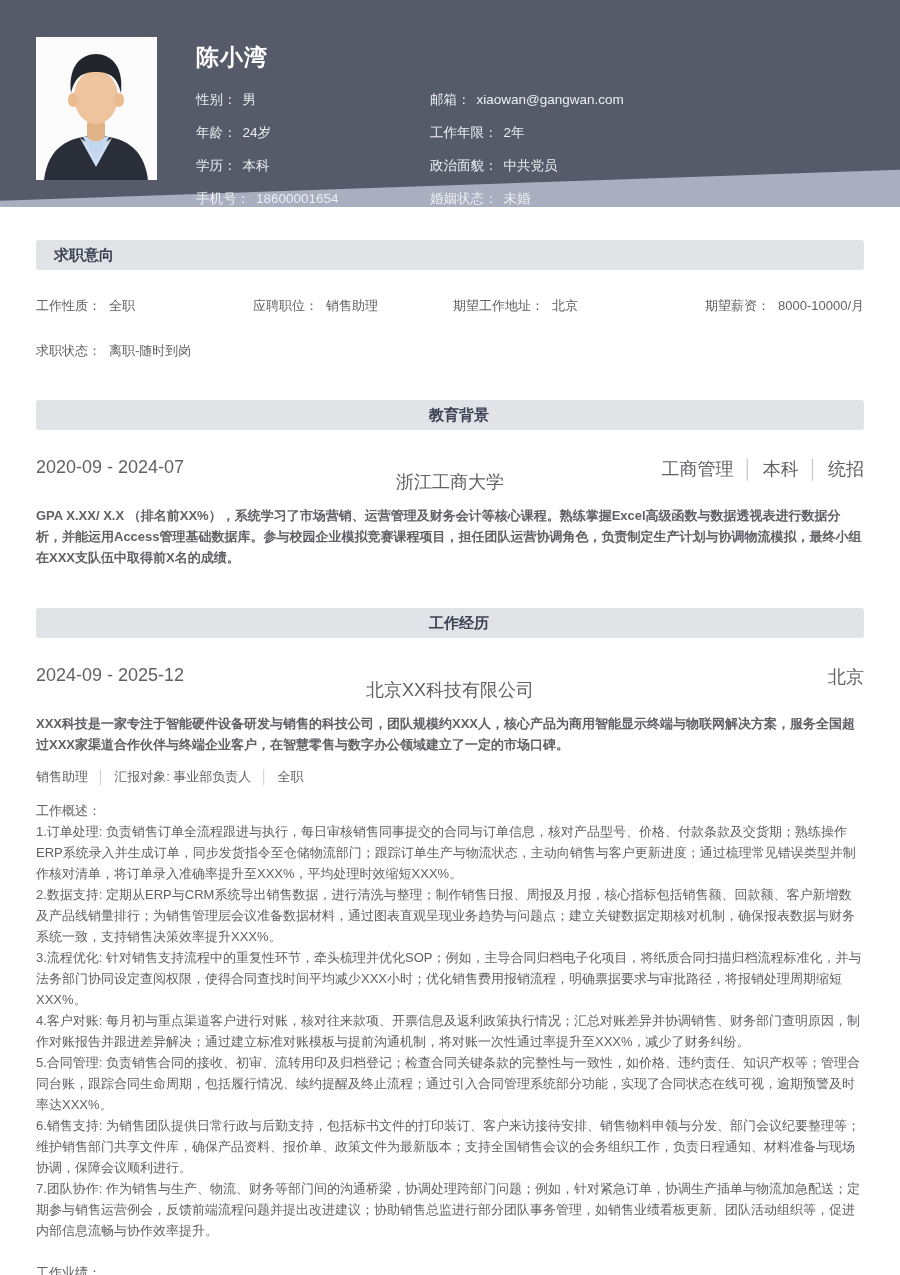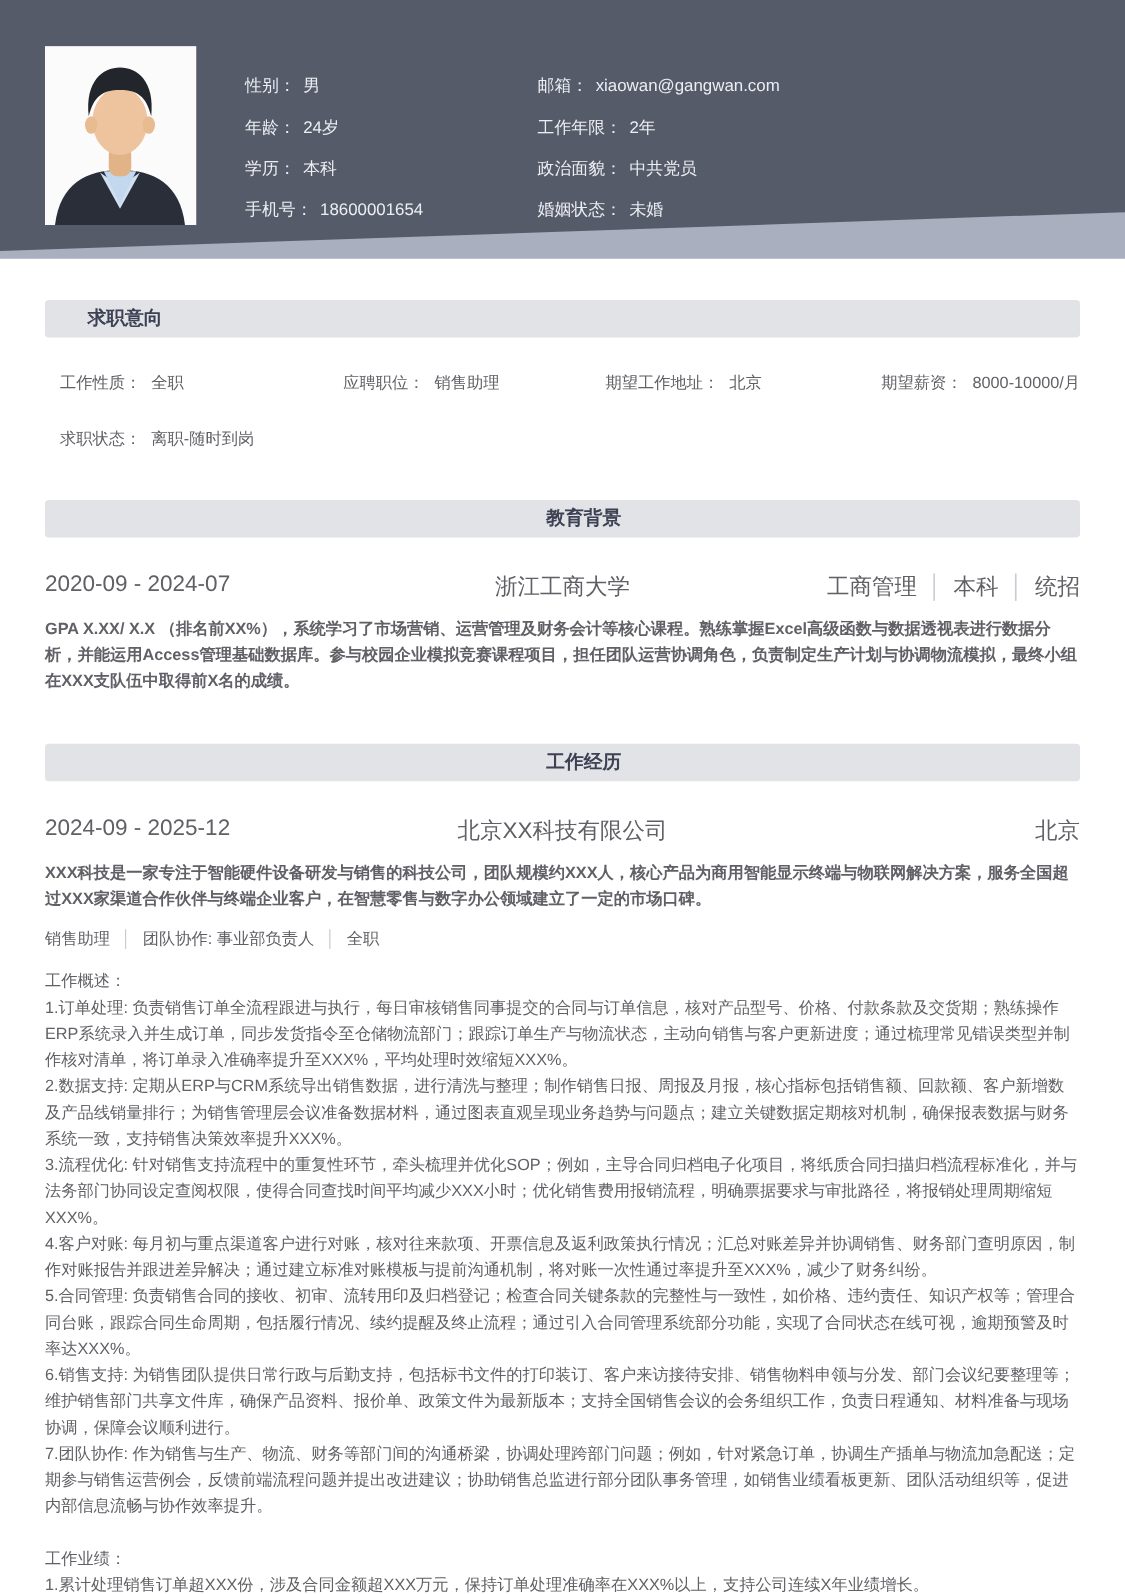--- a/index.html
+++ b/index.html
@@ -30,36 +30,36 @@
     display:grid; grid-template-columns:234px auto;
     margin-top:18px; row-gap:15px; font-size:13.5px;
   }
   .hfield { white-space:nowrap; }
   .hfield .lbl { margin-right:6px; }
   
   .content { padding:0 36px; }
   .section-bar {
     margin-top:0; height:30px; line-height:30px;
     background:#e2e3e7; border-radius:3px;
-    padding-left:34px; font-size:15px; font-weight:bold; color:#3d4154;
+    padding-left:18px; font-size:15px; font-weight:bold; color:#3d4154;
   }
   .mt-33 { margin-top:33px; }
   .mt-42 { margin-top:40px;text-align:center; }
   
   .intent-row { display:flex; margin-top:27px; font-size:13px; }
-  .intent-field { white-space:nowrap;margin-left:12px; }
+  .intent-field { white-space:nowrap; }
   .intent-field .lbl { margin-right:8px; }
   .if-1 { width:217px; }
   .if-2 { width:200px; }
   .if-3 { width:223px; }
   .if-4 { margin-left:auto; text-align:right; }
   
   .meta-row { display:flex; align-items:flex-start; margin-top:27px; font-size:18px;gap:11px; }
   .meta-row > .m-left  { flex:1; text-align:left; white-space:nowrap; }
-  .meta-row > .m-mid   { flex:1.4; text-align:center; white-space:nowrap; }
+  .meta-row > .m-mid   { flex:1.4; text-align:center; white-space:nowrap;margin-top:13px; }
   .meta-row > .m-right { flex:1; text-align:right; white-space:nowrap; }
   .sep { color:#c9cbd2; margin:0 9px; font-weight:normal; }
   .para { margin-top:11px; font-size:13px; line-height:21px;font-weight:bold; }
   .pos-row { margin-top:13px; font-size:13px; }
   .label-line { margin-top:14px; font-size:13px; line-height:21px; }
   .duty-list div, .ach-list div { font-size:13px; line-height:21px; }
   .ach-gap { margin-top:21px; }
 </style>
 </head>
 <body>
@@ -77,20 +77,21 @@
         <path d="M47,100 L60,126 L73,100 Z" fill="#c3d7ee"></path>
         <rect x="51" y="80" width="18" height="24" rx="7" fill="#e3b388"></rect>
         <ellipse cx="60" cy="60" rx="22" ry="27" fill="#eec49e"></ellipse>
         <ellipse cx="37" cy="63" rx="5" ry="7" fill="#e8bb90"></ellipse>
         <ellipse cx="83" cy="63" rx="5" ry="7" fill="#e8bb90"></ellipse>
         <path d="M35,56 C32,28 46,17 60,17 C74,17 88,28 85,56 C81,40 74,35 60,35 C46,35 39,40 35,56 Z" fill="#23252c"></path>
       </svg>
     </div>
 
     <div class="header-info">
+      <div class="person-name">陈小湾</div>
       <div class="header-grid">
         <div class="hfield">
           <span class="lbl">性别：</span><span>男</span>
         </div>
         <div class="hfield">
           <span class="lbl">邮箱：</span><span>xiaowan@gangwan.com</span>
         </div>
         <div class="hfield">
           <span class="lbl">年龄：</span><span>24岁</span>
         </div>
@@ -147,21 +148,21 @@
     <div class="para">GPA X.XX/ X.X （排名前XX%），系统学习了市场营销、运营管理及财务会计等核心课程。熟练掌握Excel高级函数与数据透视表进行数据分析，并能运用Access管理基础数据库。参与校园企业模拟竞赛课程项目，担任团队运营协调角色，负责制定生产计划与协调物流模拟，最终小组在XXX支队伍中取得前X名的成绩。</div>
 
     <div class="section-bar mt-42">工作经历</div>
     <div class="meta-row">
       <span class="m-left">2024-09 - 2025-12</span>
       <span class="m-mid">北京XX科技有限公司</span>
       <span class="m-right">北京</span>
     </div>
     <div class="para">XXX科技是一家专注于智能硬件设备研发与销售的科技公司，团队规模约XXX人，核心产品为商用智能显示终端与物联网解决方案，服务全国超过XXX家渠道合作伙伴与终端企业客户，在智慧零售与数字办公领域建立了一定的市场口碑。</div>
     <div class="pos-row">
-      <span>销售助理</span><span class="sep">│</span><span>团队协作: 事业部负责人</span><span class="sep">│</span><span>全职</span>
+      <span>销售助理</span><span class="sep">│</span><span>汇报对象: 事业部负责人</span><span class="sep">│</span><span>全职</span>
     </div>
 
     <div class="label-line">工作概述：</div>
     <div class="duty-list">
       <div>1.订单处理: 负责销售订单全流程跟进与执行，每日审核销售同事提交的合同与订单信息，核对产品型号、价格、付款条款及交货期；熟练操作ERP系统录入并生成订单，同步发货指令至仓储物流部门；跟踪订单生产与物流状态，主动向销售与客户更新进度；通过梳理常见错误类型并制作核对清单，将订单录入准确率提升至XXX%，平均处理时效缩短XXX%。</div>
       <div>2.数据支持: 定期从ERP与CRM系统导出销售数据，进行清洗与整理；制作销售日报、周报及月报，核心指标包括销售额、回款额、客户新增数及产品线销量排行；为销售管理层会议准备数据材料，通过图表直观呈现业务趋势与问题点；建立关键数据定期核对机制，确保报表数据与财务系统一致，支持销售决策效率提升XXX%。</div>
       <div>3.流程优化: 针对销售支持流程中的重复性环节，牵头梳理并优化SOP；例如，主导合同归档电子化项目，将纸质合同扫描归档流程标准化，并与法务部门协同设定查阅权限，使得合同查找时间平均减少XXX小时；优化销售费用报销流程，明确票据要求与审批路径，将报销处理周期缩短XXX%。</div>
       <div>4.客户对账: 每月初与重点渠道客户进行对账，核对往来款项、开票信息及返利政策执行情况；汇总对账差异并协调销售、财务部门查明原因，制作对账报告并跟进差异解决；通过建立标准对账模板与提前沟通机制，将对账一次性通过率提升至XXX%，减少了财务纠纷。</div>
       <div>5.合同管理: 负责销售合同的接收、初审、流转用印及归档登记；检查合同关键条款的完整性与一致性，如价格、违约责任、知识产权等；管理合同台账，跟踪合同生命周期，包括履行情况、续约提醒及终止流程；通过引入合同管理系统部分功能，实现了合同状态在线可视，逾期预警及时率达XXX%。</div>
       <div>6.销售支持: 为销售团队提供日常行政与后勤支持，包括标书文件的打印装订、客户来访接待安排、销售物料申领与分发、部门会议纪要整理等；维护销售部门共享文件库，确保产品资料、报价单、政策文件为最新版本；支持全国销售会议的会务组织工作，负责日程通知、材料准备与现场协调，保障会议顺利进行。</div>

